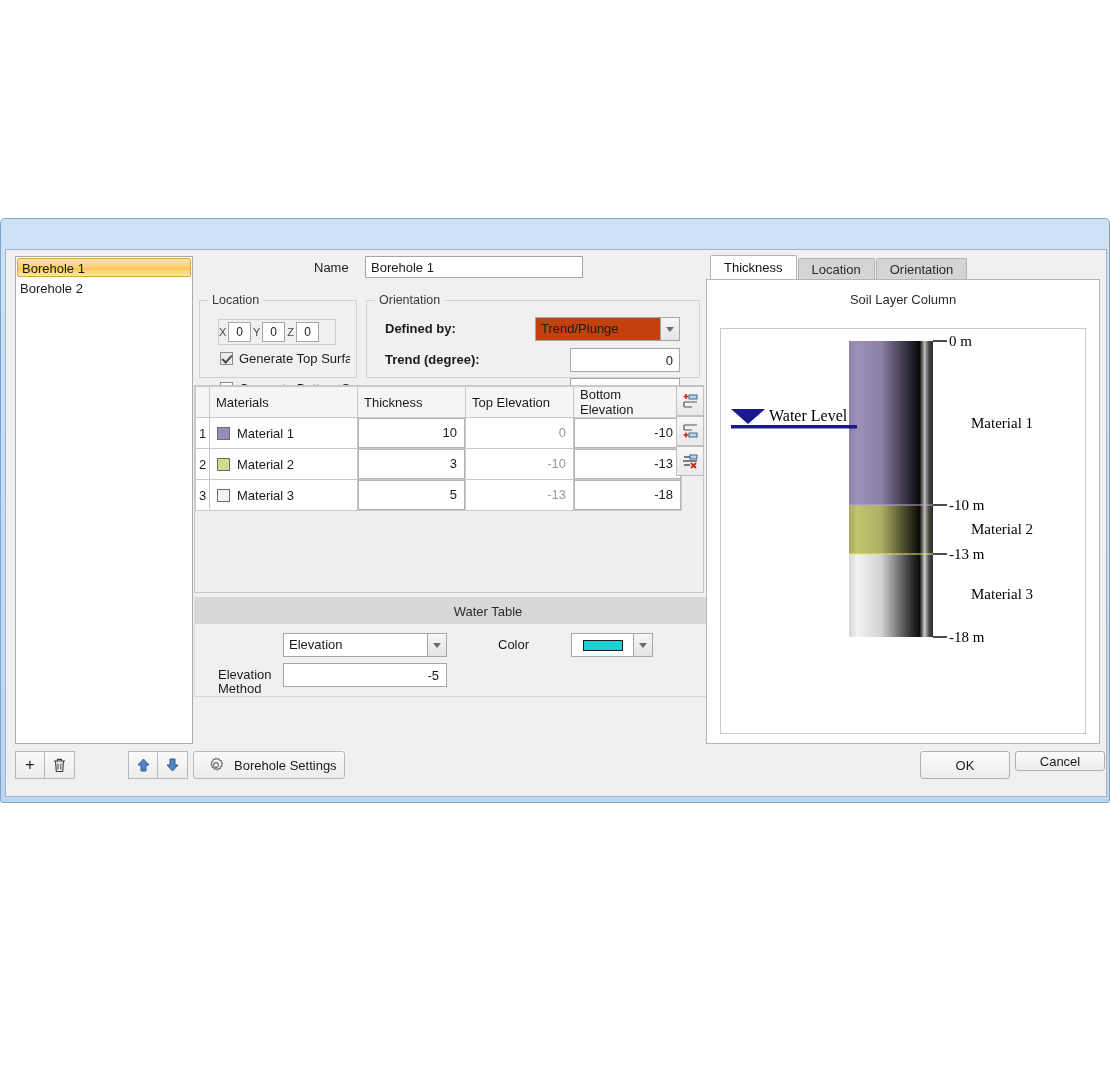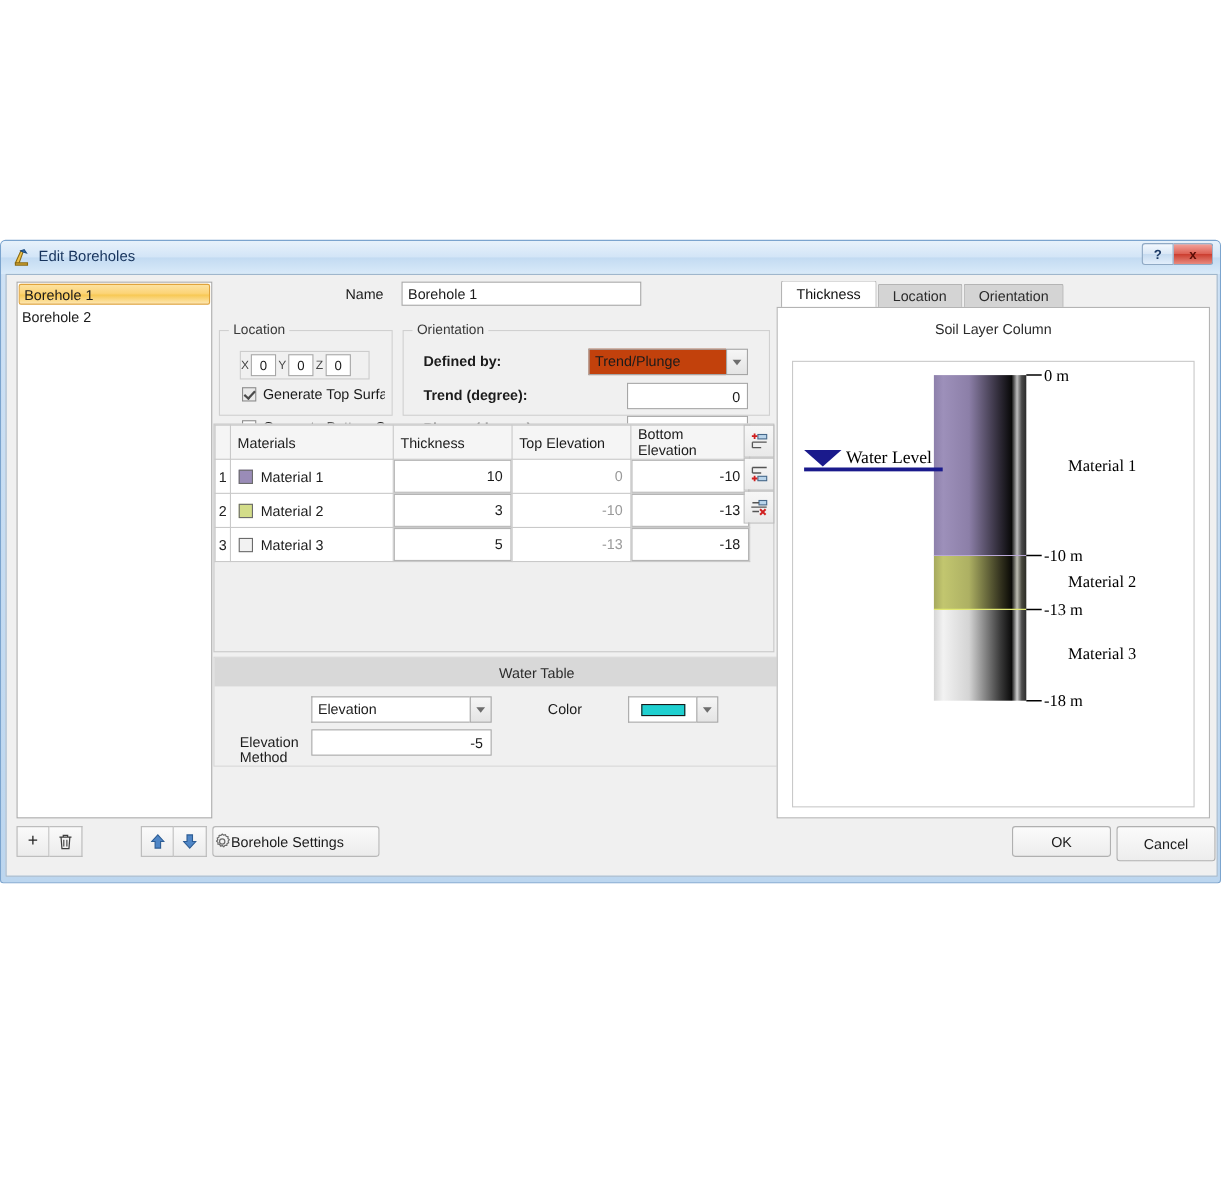--- a/index.html
+++ b/index.html
@@ -130,34 +130,20 @@
   .pane-title{text-align:center;margin-top:12px;font-size:13px;color:#2b2b2b;}
   .canvas{position:absolute;left:13px;top:48px;width:366px;height:406px;
           border:1px solid #c9c9c9;box-sizing:border-box;background:#fff;}
   .colserif{font-family:"Liberation Serif",serif;}
 </style>
 </head>
 <body>
 
 <div class="window">
 
-  <div class="titlebar">
-    <span class="title-icon">
-      <svg width="18" height="18" viewBox="0 0 18 18">
-        <path d="M2 14 L7 3 L9 4 L5 15 Z" fill="#f0c24a" stroke="#8a6a10" stroke-width="1"></path>
-        <path d="M2 14 L13 14 L13 16 L2 16 Z" fill="#e0b03a" stroke="#8a6a10" stroke-width="1"></path>
-        <path d="M7 3 L10 2 L12 5 L9 4 Z" fill="#2f6fb5" stroke="#1d4a7d" stroke-width="1"></path>
-      </svg>
-    </span>
-    <span class="title-text">Edit Boreholes</span>
-    <span class="win-btns">
-      <span class="wb help">?</span>
-      <span class="wb close">x</span>
-    </span>
-  </div>
 
   <div class="client">
 
     <div class="bh-list">
       <div class="bh-item sel">Borehole 1</div>
       <div class="bh-item">Borehole 2</div>
     </div>
 
     <div class="mid">
 
@@ -417,24 +403,24 @@
           <path d="M6.5 1 L12 7 H9 V13 H4 V7 H1 Z" fill="#4f86c6" stroke="#2c5c94" stroke-width="1"></path>
         </svg>
       </div>
       <div style="width:30px;height:28px;background:linear-gradient(180deg,#fafafa,#ececec);border:1px solid #b8b8b8;border-left:none;box-sizing:border-box;display:flex;align-items:center;justify-content:center;">
         <svg width="13" height="14" viewBox="0 0 13 14">
           <path d="M6.5 13 L12 7 H9 V1 H4 V7 H1 Z" fill="#4f86c6" stroke="#2c5c94" stroke-width="1"></path>
         </svg>
       </div>
     </div>
 
-    <div style="position:absolute;left:187px;top:10px;width:152px;height:28px;background:linear-gradient(180deg,#fafafa,#ececec);border:1px solid #b8b8b8;border-radius:3px;box-sizing:border-box;display:flex;align-items:center;">
+    <div style="position:absolute;left:187px;top:10px;width:152px;height:28px;background:linear-gradient(180deg,#fafafa,#ececec);border:1px solid #b8b8b8;border-radius:3px;box-sizing:border-box;display:flex;align-items:center;gap:10px;padding-left:14px;">
       <svg width="16" height="16" viewBox="0 0 16 16">
         <path d="M8 1.2 l1.3 1.1 1.6-.5 .7 1.5 1.7 .2 -.1 1.7 1.3 1.1 -1.1 1.3 .5 1.6 -1.5 .7 -.2 1.7 -1.7-.1 -1.1 1.3 -1.3-1.1 -1.6 .5 -.7-1.5 -1.7-.2 .1-1.7 -1.3-1.1 1.1-1.3 -.5-1.6 1.5-.7 .2-1.7 1.7 .1 Z" fill="none" stroke="#6b6b6b" stroke-width="1.1" stroke-linejoin="round"></path>
         <circle cx="8" cy="8" r="2.4" fill="none" stroke="#6b6b6b" stroke-width="1.1"></circle>
       </svg>
       <span style="font-size:13px;">Borehole Settings</span>
     </div>
 
     <div style="position:absolute;right:96px;top:10px;width:90px;height:28px;background:linear-gradient(180deg,#fbfbfb,#ededed);border:1px solid #b0b0b0;border-radius:3px;box-sizing:border-box;display:flex;align-items:center;justify-content:center;font-size:13px;">OK</div>
-    <div style="position:absolute;right:1px;top:10px;width:90px;height:32px;background:linear-gradient(180deg,#fbfbfb,#ededed);border:1px solid #b0b0b0;border-radius:3px;box-sizing:border-box;display:flex;align-items:center;justify-content:center;font-size:13px;">Cancel</div>
+    <div style="position:absolute;right:1px;top:10px;width:90px;height:20px;background:linear-gradient(180deg,#fbfbfb,#ededed);border:1px solid #b0b0b0;border-radius:3px;box-sizing:border-box;display:flex;align-items:center;justify-content:center;font-size:13px;">Cancel</div>
   </div>
 </div>
 
 </body></html>

